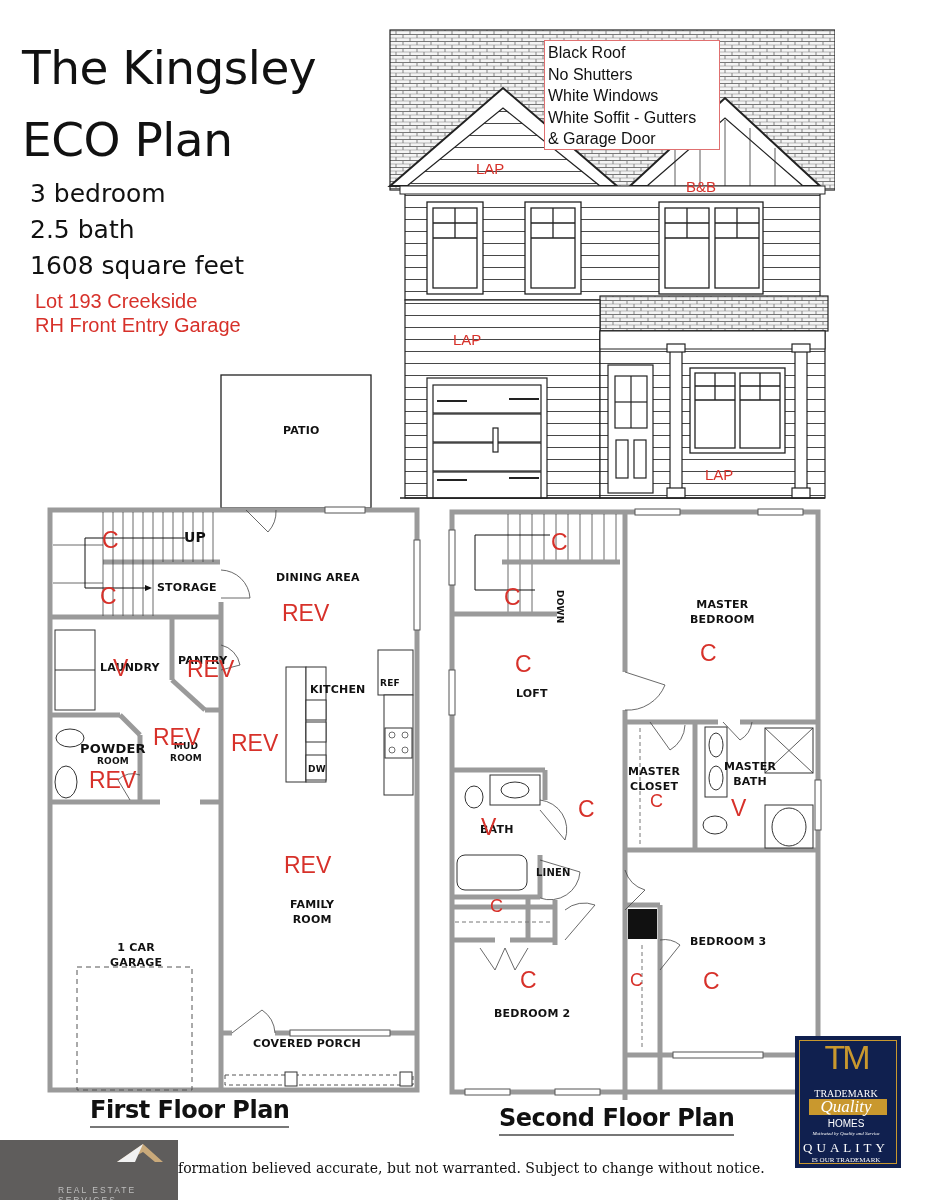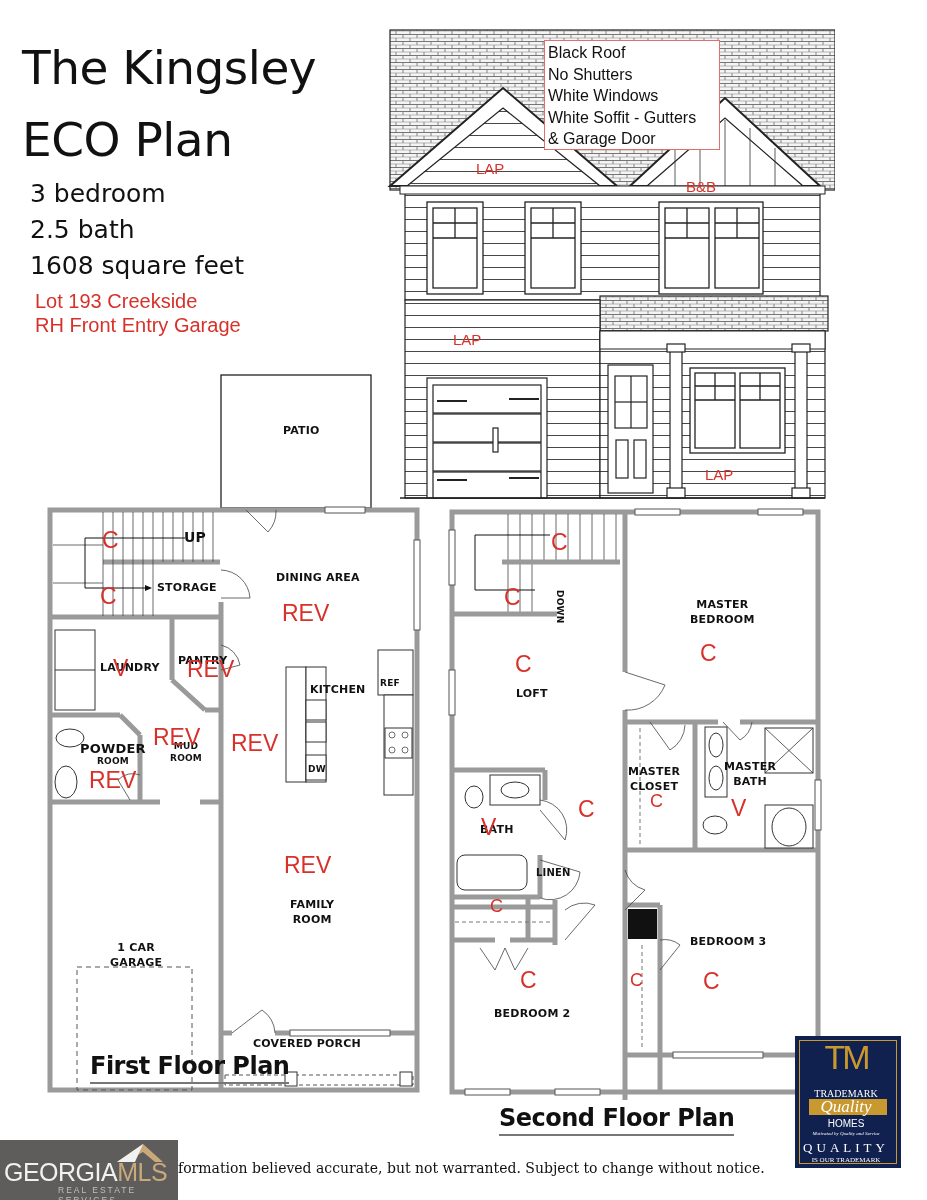--- a/index.html
+++ b/index.html
@@ -395,31 +395,30 @@
 <div class="abs mark" style="left:515px; top:651px;">C</div>
 <div class="abs mark mark-sm" style="left:650px; top:791px;">C</div>
 <div class="abs mark" style="left:731px; top:795px;">V</div>
 <div class="abs mark" style="left:578px; top:796px;">C</div>
 <div class="abs mark" style="left:481px; top:814px;">V</div>
 <div class="abs mark mark-sm" style="left:490px; top:896px;">C</div>
 <div class="abs mark" style="left:520px; top:967px;">C</div>
 <div class="abs mark mark-sm" style="left:630px; top:970px;">C</div>
 <div class="abs mark" style="left:703px; top:968px;">C</div>
 
-<div class="abs plan-caption" style="left:90px; top:1052px;text-align:center;">First Floor Plan</div>
+<div class="abs plan-caption" style="left:90px; top:1096px;text-align:center;">First Floor Plan</div>
 <div class="abs plan-caption" style="left:499px; top:1104px;">Second Floor Plan</div>
 
 <div class="abs disclaimer">formation believed accurate, but not warranted. Subject to change without notice.</div>
 
 <div class="abs gmls">
   <svg style="position:absolute; left:115px; top:2px;" width="50" height="22">
     <polygon points="2,20 28,2 48,20 40,20 28,10 10,20" fill="#c9a97a"></polygon>
     <polygon points="2,20 28,2 20,20" fill="#f1f1f1"></polygon>
   </svg>
-  <div class="gmls-name"><b style="font-weight:normal;">GEORGIA</b><span>MLS</span></div>
   <div class="gmls-sub">REAL ESTATE SERVICES</div>
 </div>
 
 <div class="abs tm">
   <div style="position:absolute; left:4px; top:4px; right:4px; bottom:4px; border:1px solid #c9982e;"></div>
   <div class="tm-txt" style="top:2px; font-size:34px; color:#c9982e; font-family:'Liberation Sans', sans-serif; letter-spacing:-3px;">TM</div>
   <div class="tm-txt" style="top:52px; font-size:10px;">TRADEMARK</div>
   <div style="position:absolute; left:14px; top:63px; width:78px; height:16px; background:#c9982e;"></div>
   <div class="tm-txt" style="top:61px; font-size:17px; font-style:italic;">Quality</div>
   <div class="tm-txt" style="top:82px; font-size:10px; font-family:'Liberation Sans', sans-serif;">HOMES</div>

